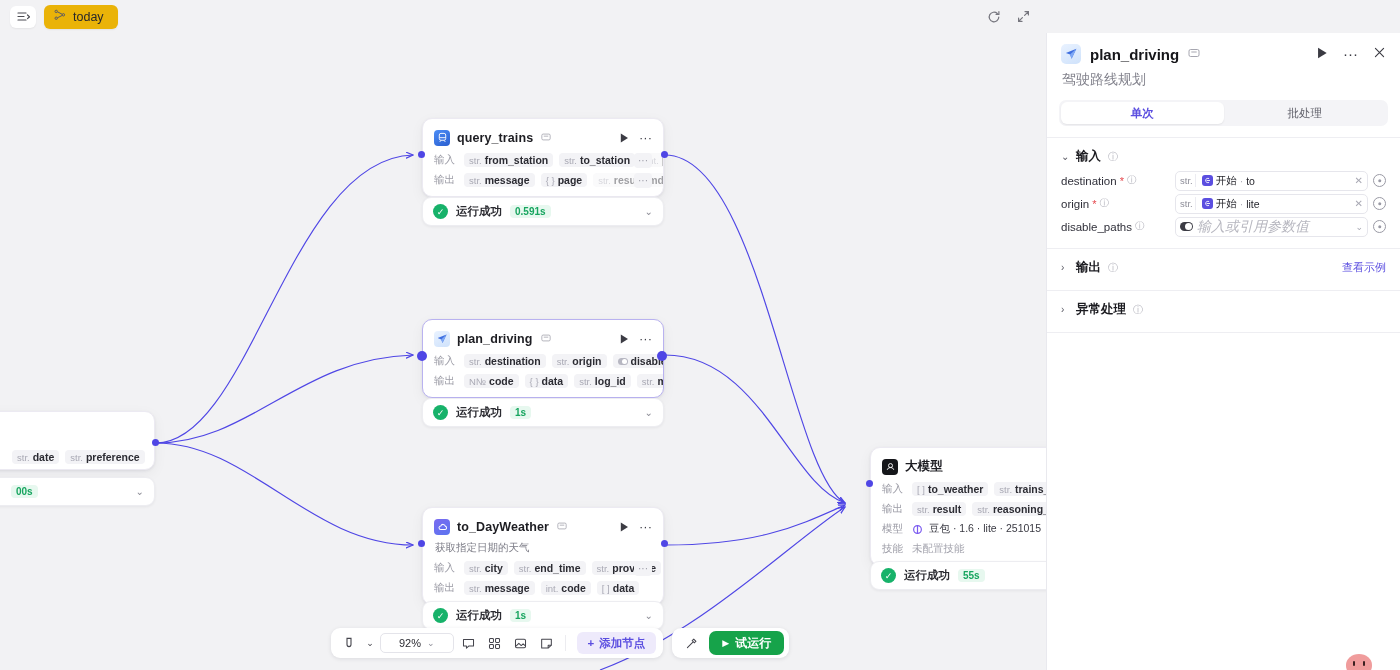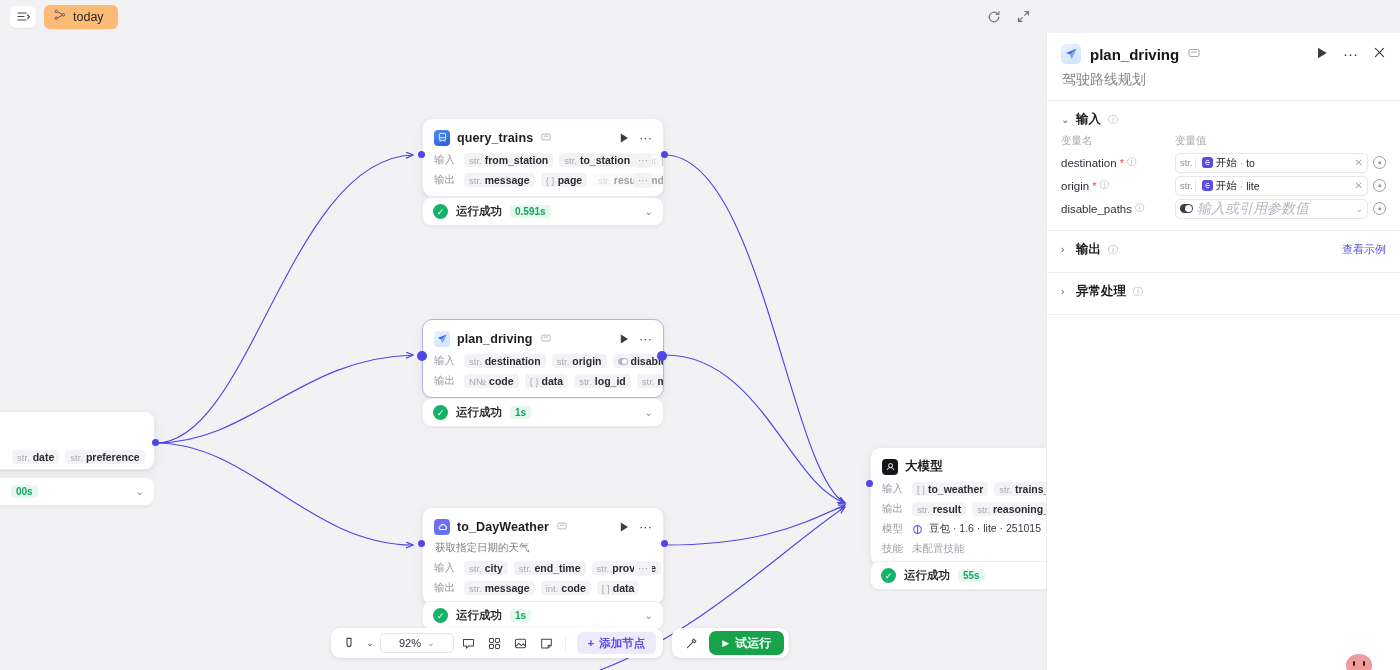--- a/index.html
+++ b/index.html
@@ -18,21 +18,21 @@
     display: flex; align-items: center; padding-left: 10px; gap: 8px;
     z-index: 30;
   }
   .tb-icon-btn {
     width: 26px; height: 22px; border-radius: 6px; background: #fff;
     display: flex; align-items: center; justify-content: center;
     box-shadow: 0 1px 2px rgba(0,0,0,.06);
     color: #4b4b52;
   }
   .tb-tab {
-    height: 24px; border-radius: 6px; background: #fdba74;
+    height: 24px; border-radius: 6px; background: #eab308;
     display: flex; align-items: center; gap: 7px; padding: 0 14px 0 10px;
     box-shadow: 0 1px 2px rgba(0,0,0,.06);
     font-size: 12.5px; color: #27272b; justify-content: space-between;
   }
   .tb-right {
     position: absolute; right: 0; top: 0; width: 354px; height: 33px;
     display: flex; align-items: center; justify-content: flex-end;
     gap: 16px; padding-right: 16px; background: #f2f2f4;
   }
   .tb-right span { color: #76767e; display: flex; align-items: center; }
@@ -616,30 +616,30 @@
           <span>
             <svg width="13" height="13" viewBox="0 0 14 14" fill="none" stroke="currentColor" stroke-width="1.2" stroke-linecap="round">
                 <path d="M2.6 2.6l8.8 8.8M11.4 2.6l-8.8 8.8"></path>
               </svg>
           </span>
         </span>
       </div>
       <div class="p-sub">驾驶路线规划</div>
     </div>
 
+    <div class="p-tabs">
+      <div class="p-tab active">单次</div>
+      <div class="p-tab">批处理</div>
+    </div>
     <div class="p-divider"></div>
 
     <div class="sec-head">
       <span class="caret">⌄</span>
       <span class="t">输入</span>
       <span class="i">ⓘ</span>
-    </div>
-    <div class="colhead">
-      <span class="c1">变量名</span>
-      <span>变量值</span>
     </div>
 
     <div class="vrow">
       <span class="vname">
         <span>destination</span>
         <span class="req">*</span>
         <span class="i">ⓘ</span>
       </span>
       <span class="vval">
         <span class="vbox">

